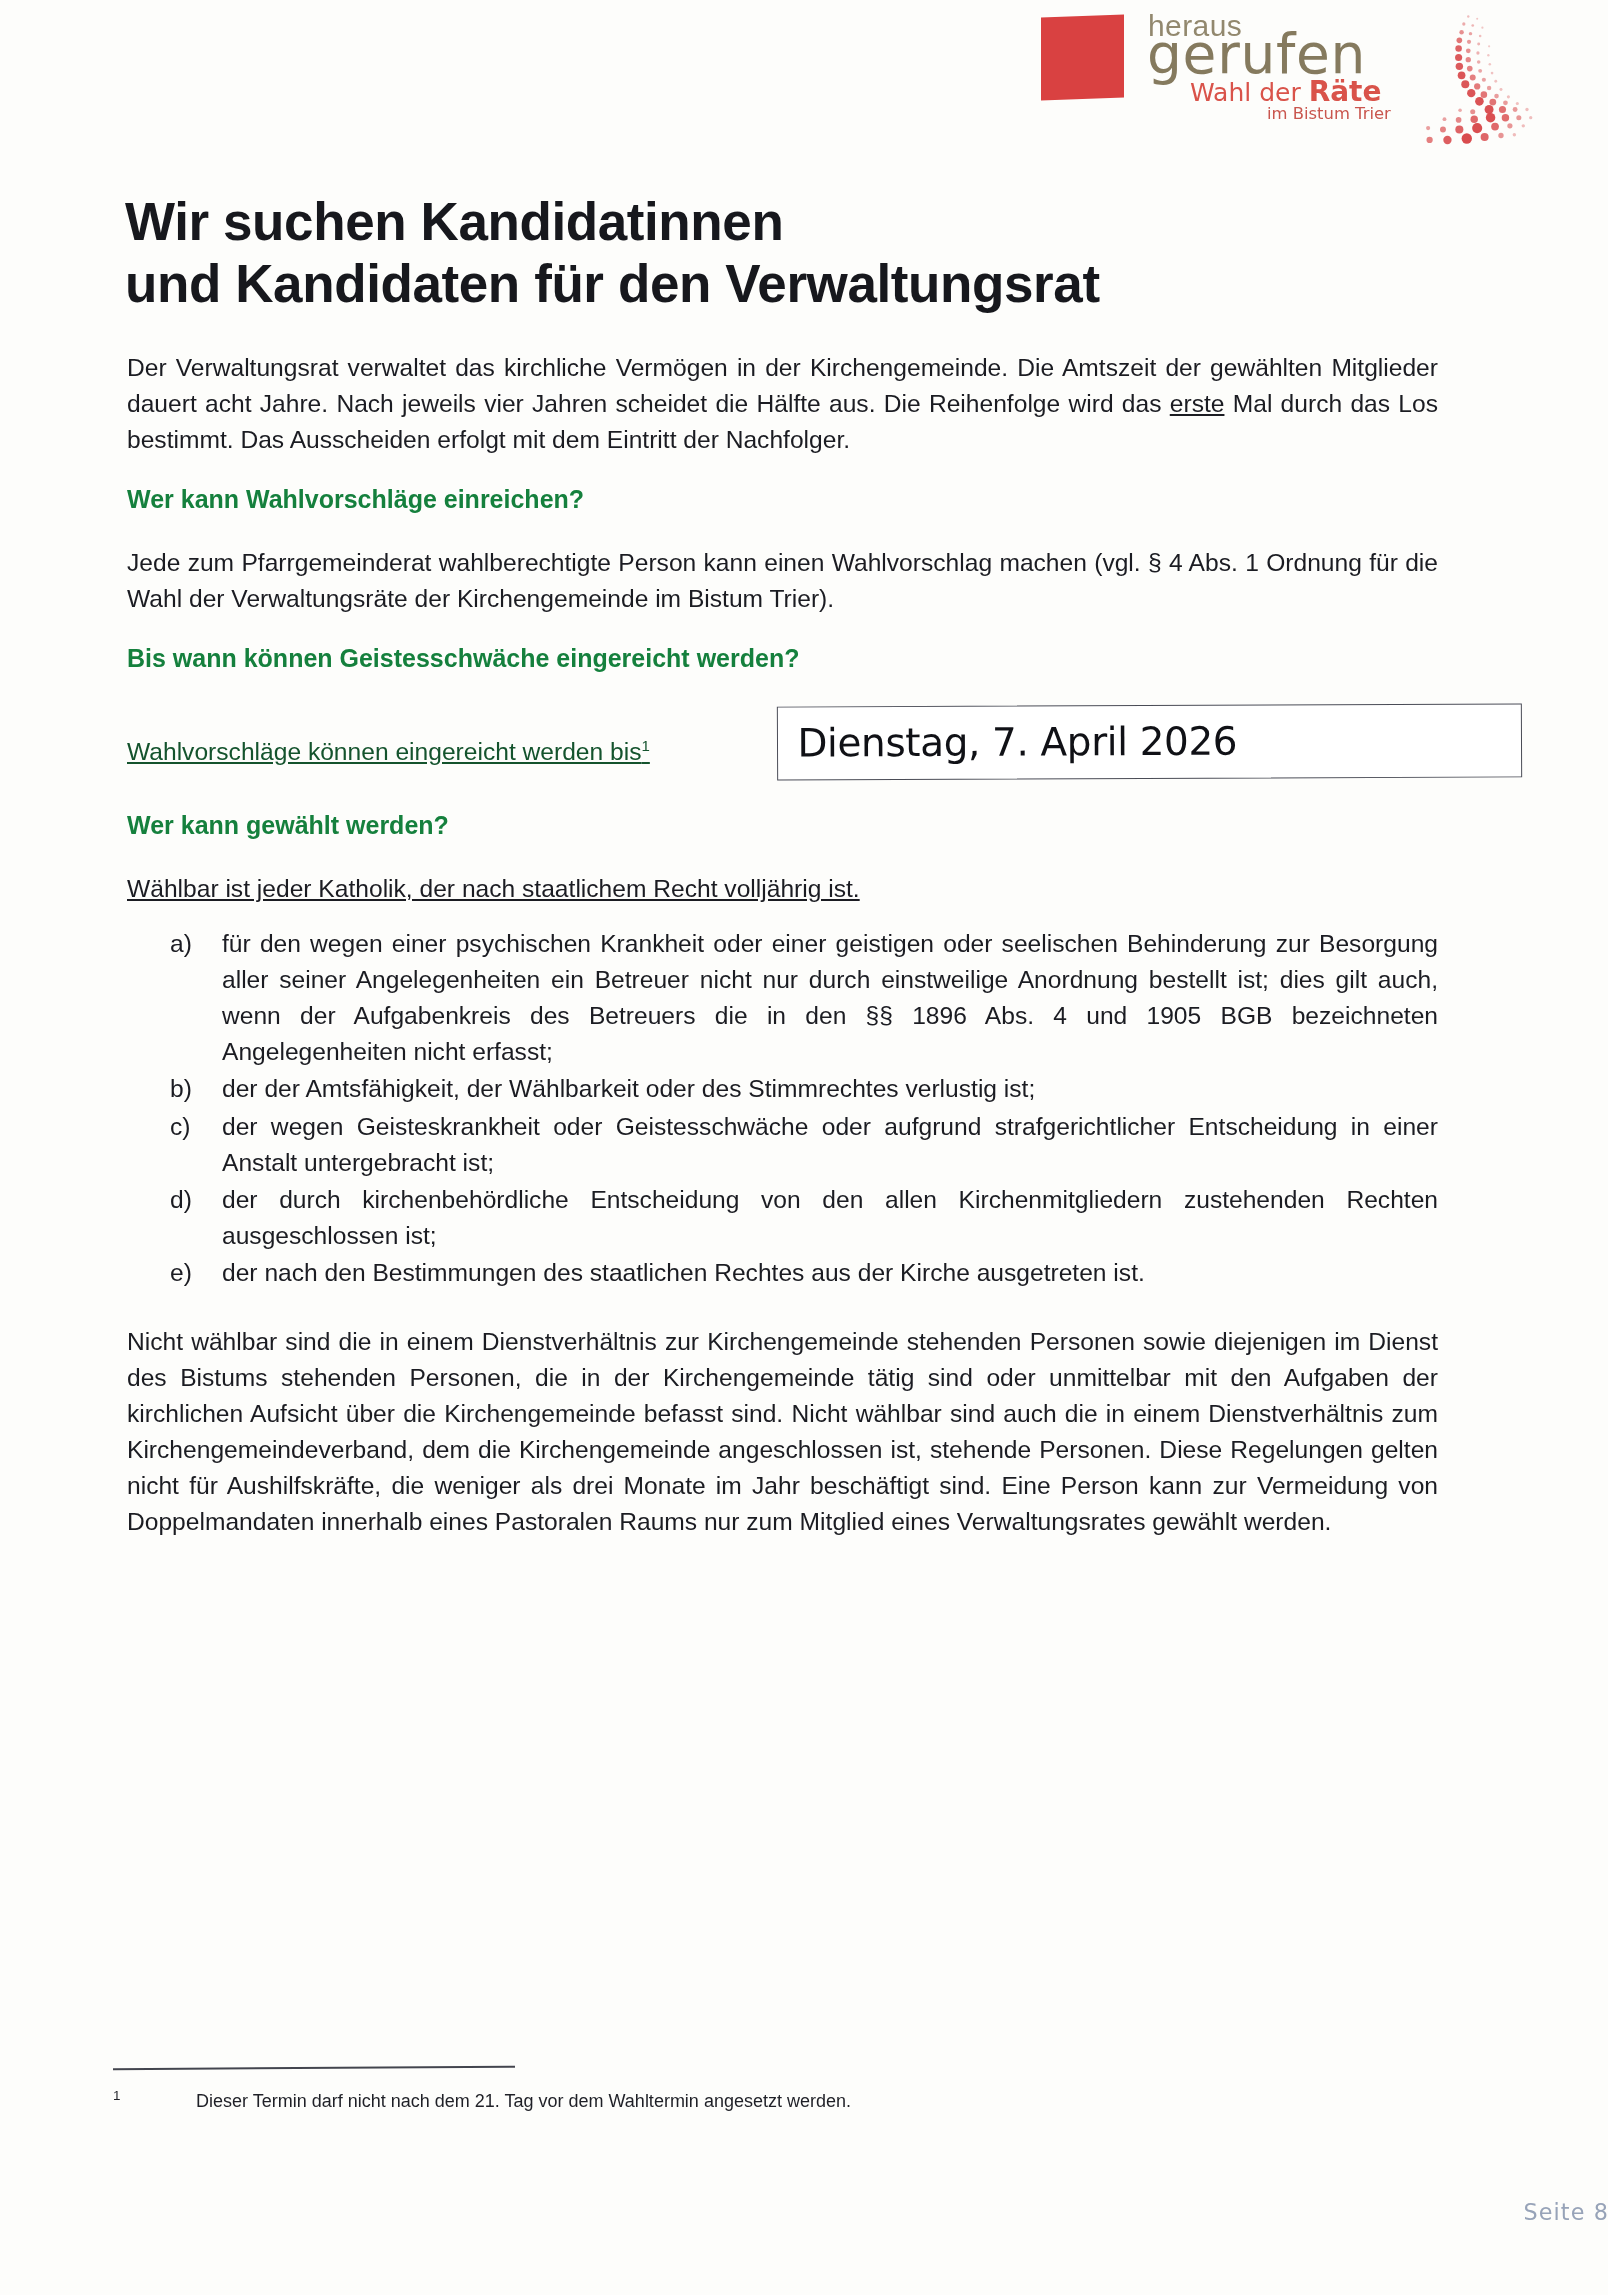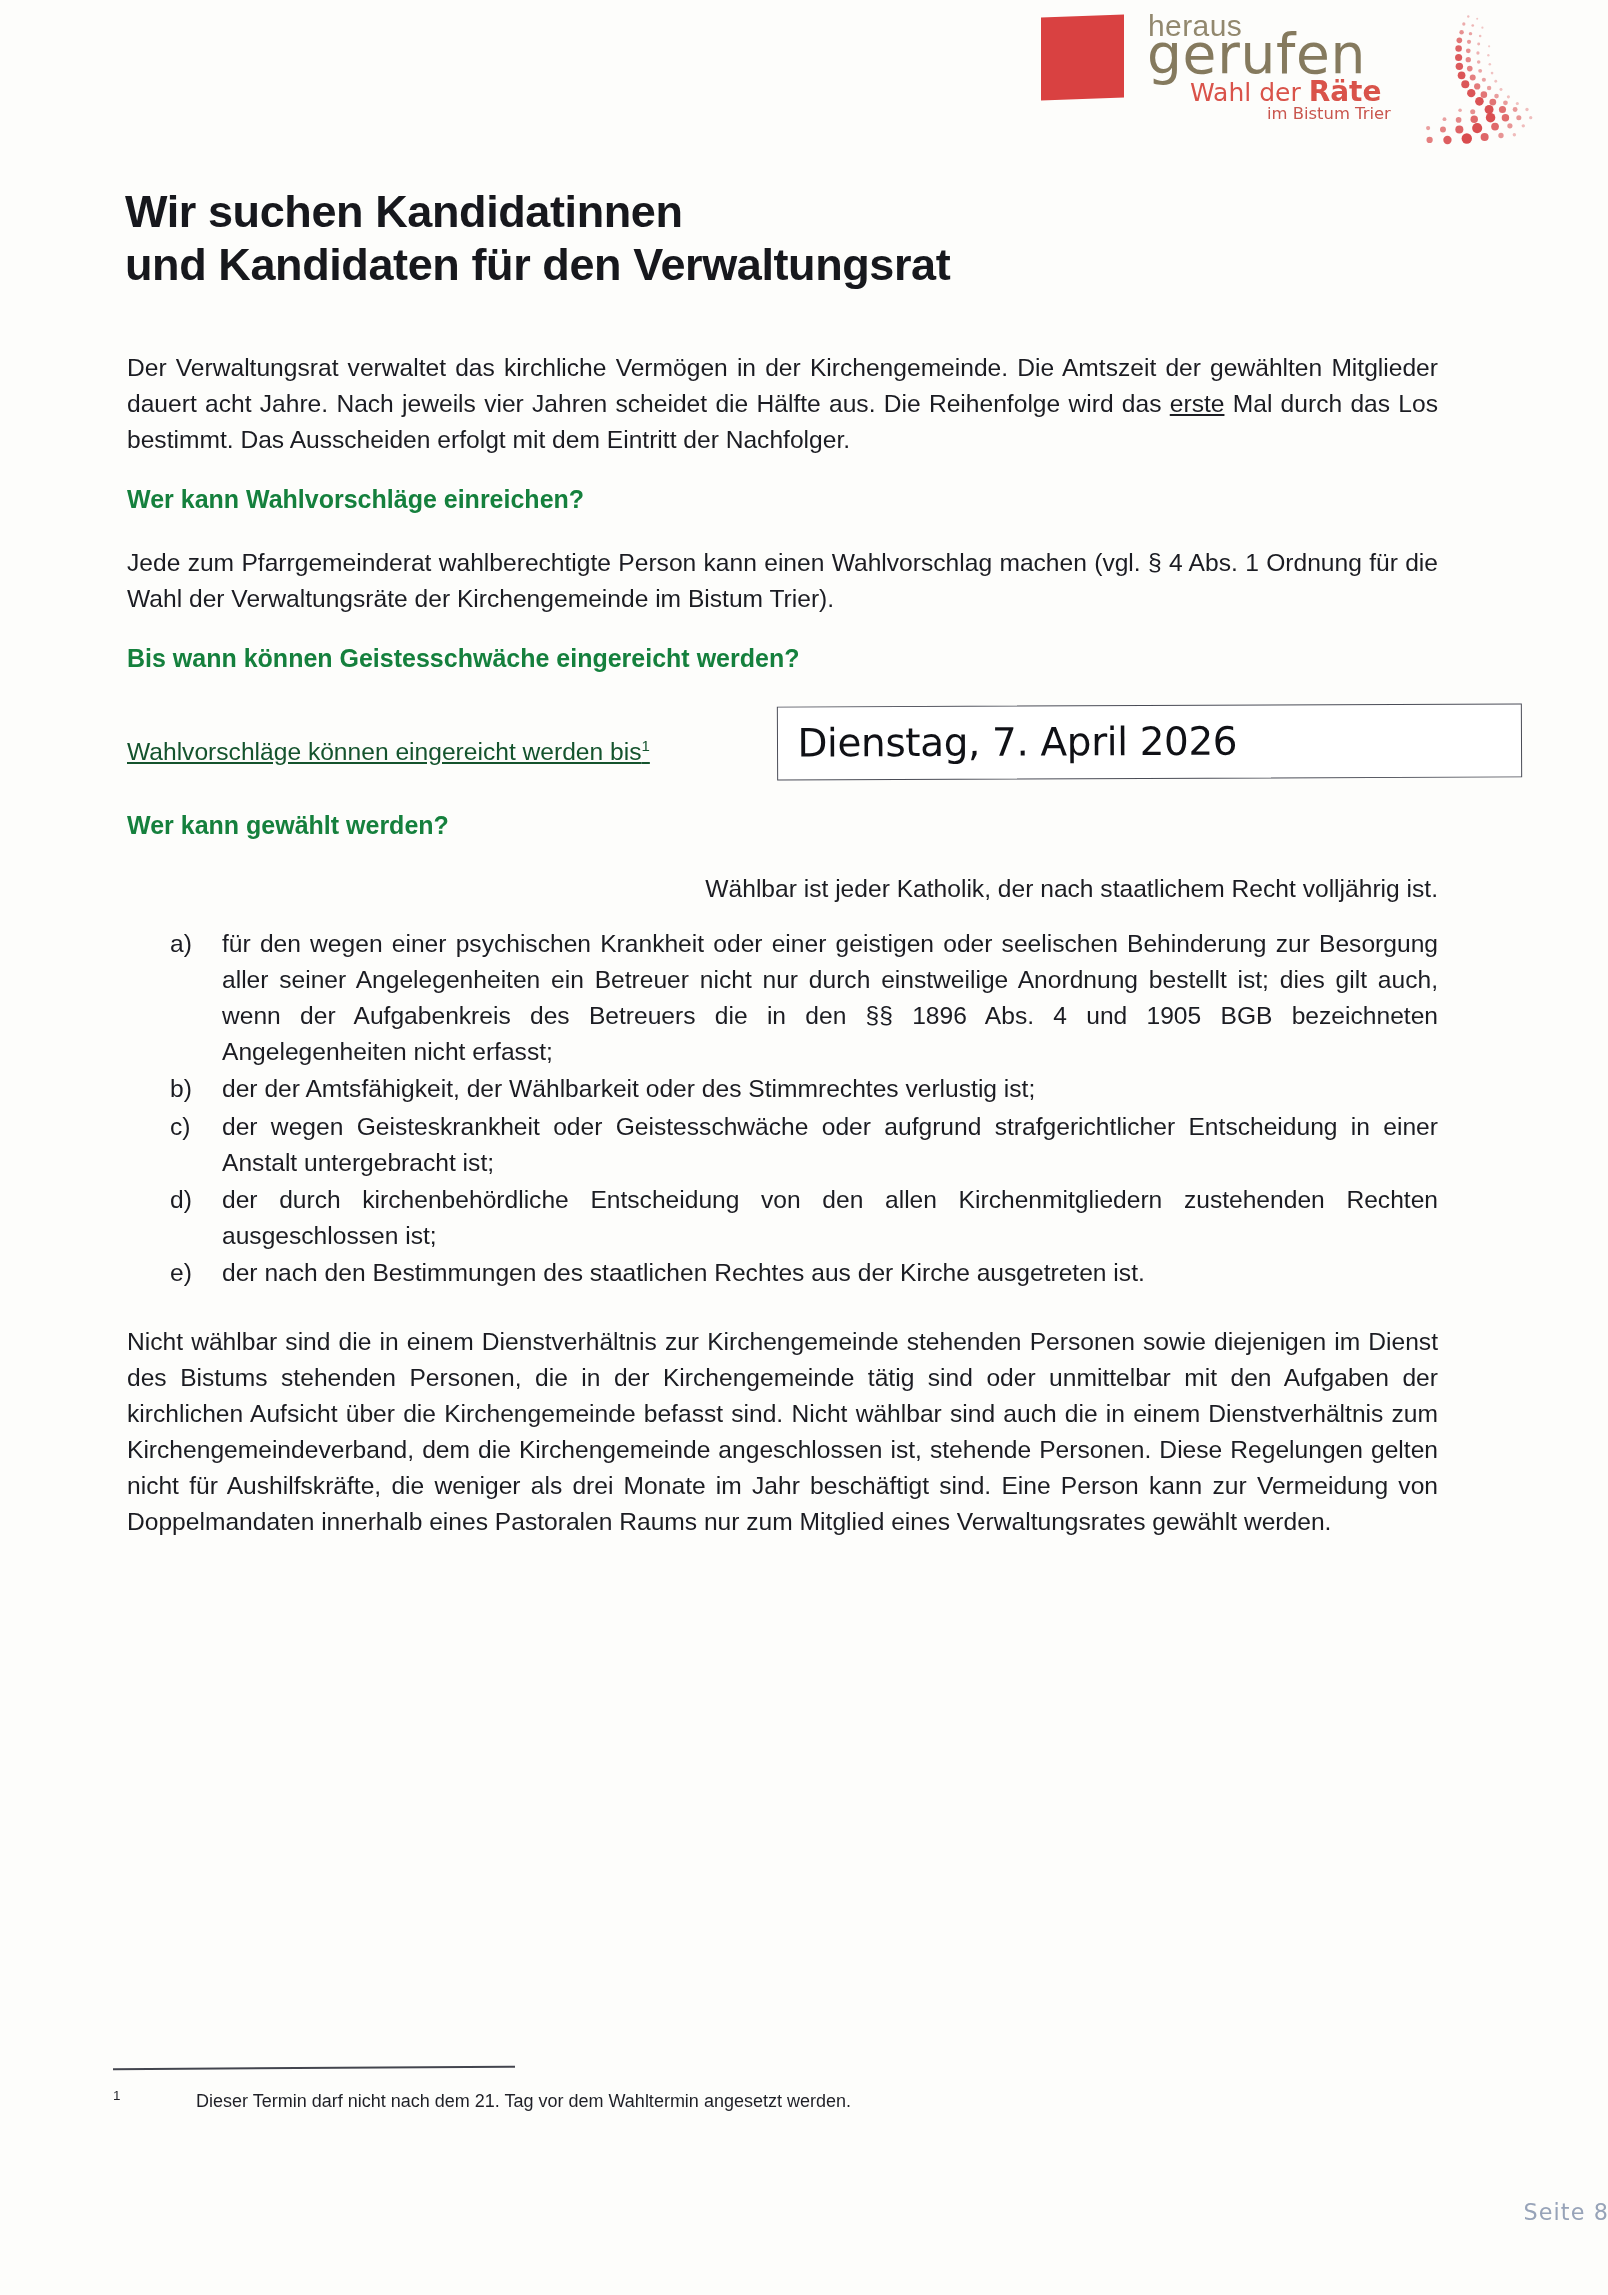--- a/index.html
+++ b/index.html
@@ -83,21 +83,21 @@
     width: 171px;
     height: 149px;
   }
 
   
   .headline {
     position: absolute;
     left: 125px;
     top: 155px;
     width: 1311px;
-    font-size: 45px;
+    font-size: 53px;
     font-weight: bold;
     line-height: 1.18;
     letter-spacing: -0.4px;
     color: #17181d;
     font-family: "Liberation Sans Narrow", "Liberation Sans", sans-serif;
   }
   .headline .l2 { display: block; }
 
   .body-col {
     position: absolute;
@@ -105,21 +105,21 @@
     top: 350px;
     width: 1311px;
   }
   p.para {
     margin: 0 0 25px 0;
     font-size: 24.6px;
     line-height: 1.46;
     text-align: justify;
     color: #1b1c22;
   }
-  p.para.nojust { text-align: right; }
+  p.para.nojust { text-align: left; text-decoration: underline; }
   h2.qhead {
     margin: 0 0 30px 0;
     font-size: 25px;
     font-weight: bold;
     line-height: 1.3;
     color: #15803d;
   }
   u.ul { text-decoration: underline; }
 
   

